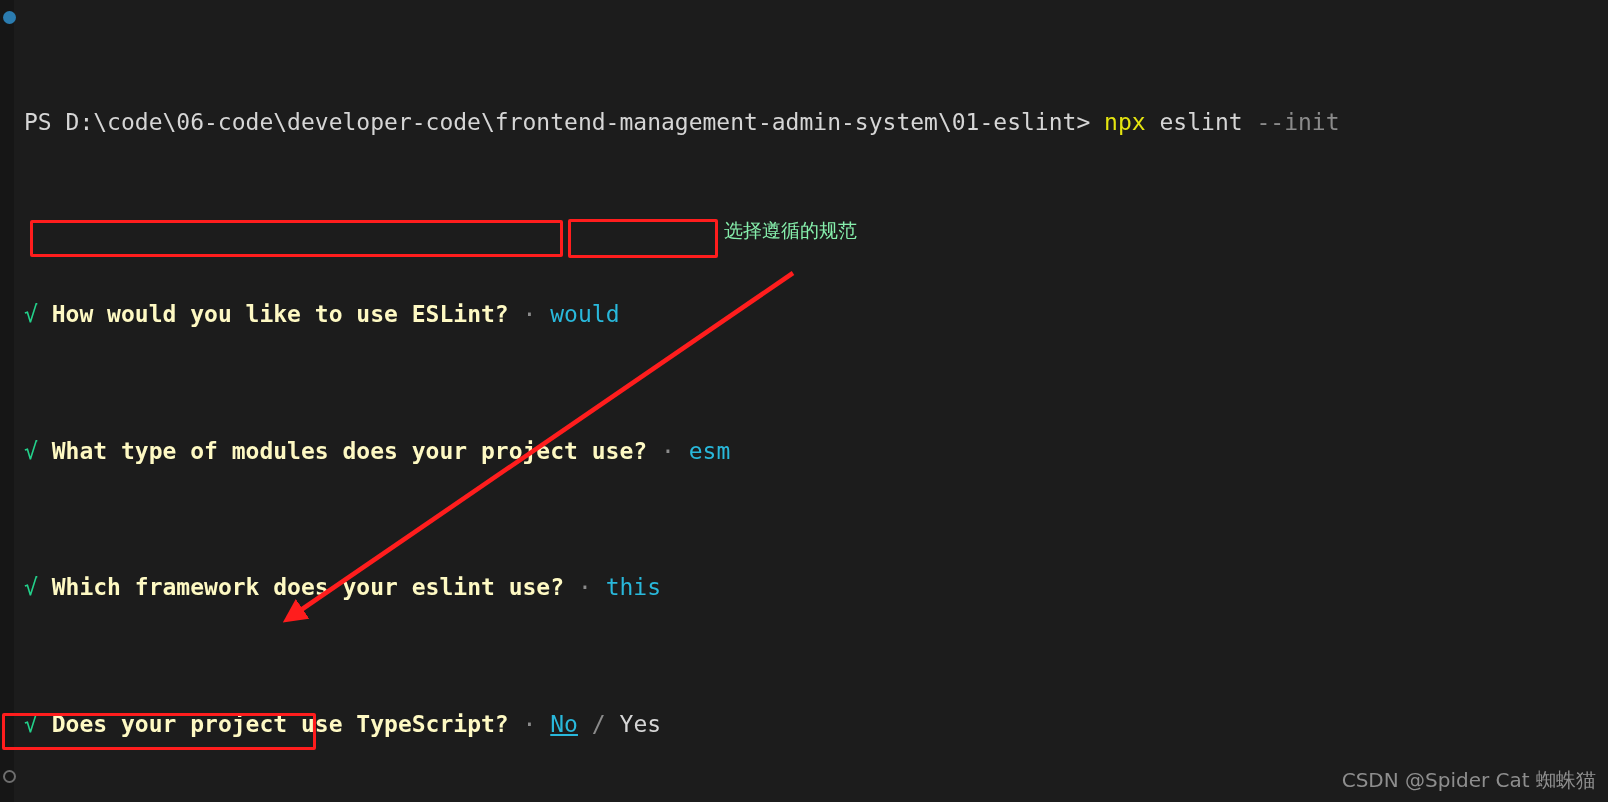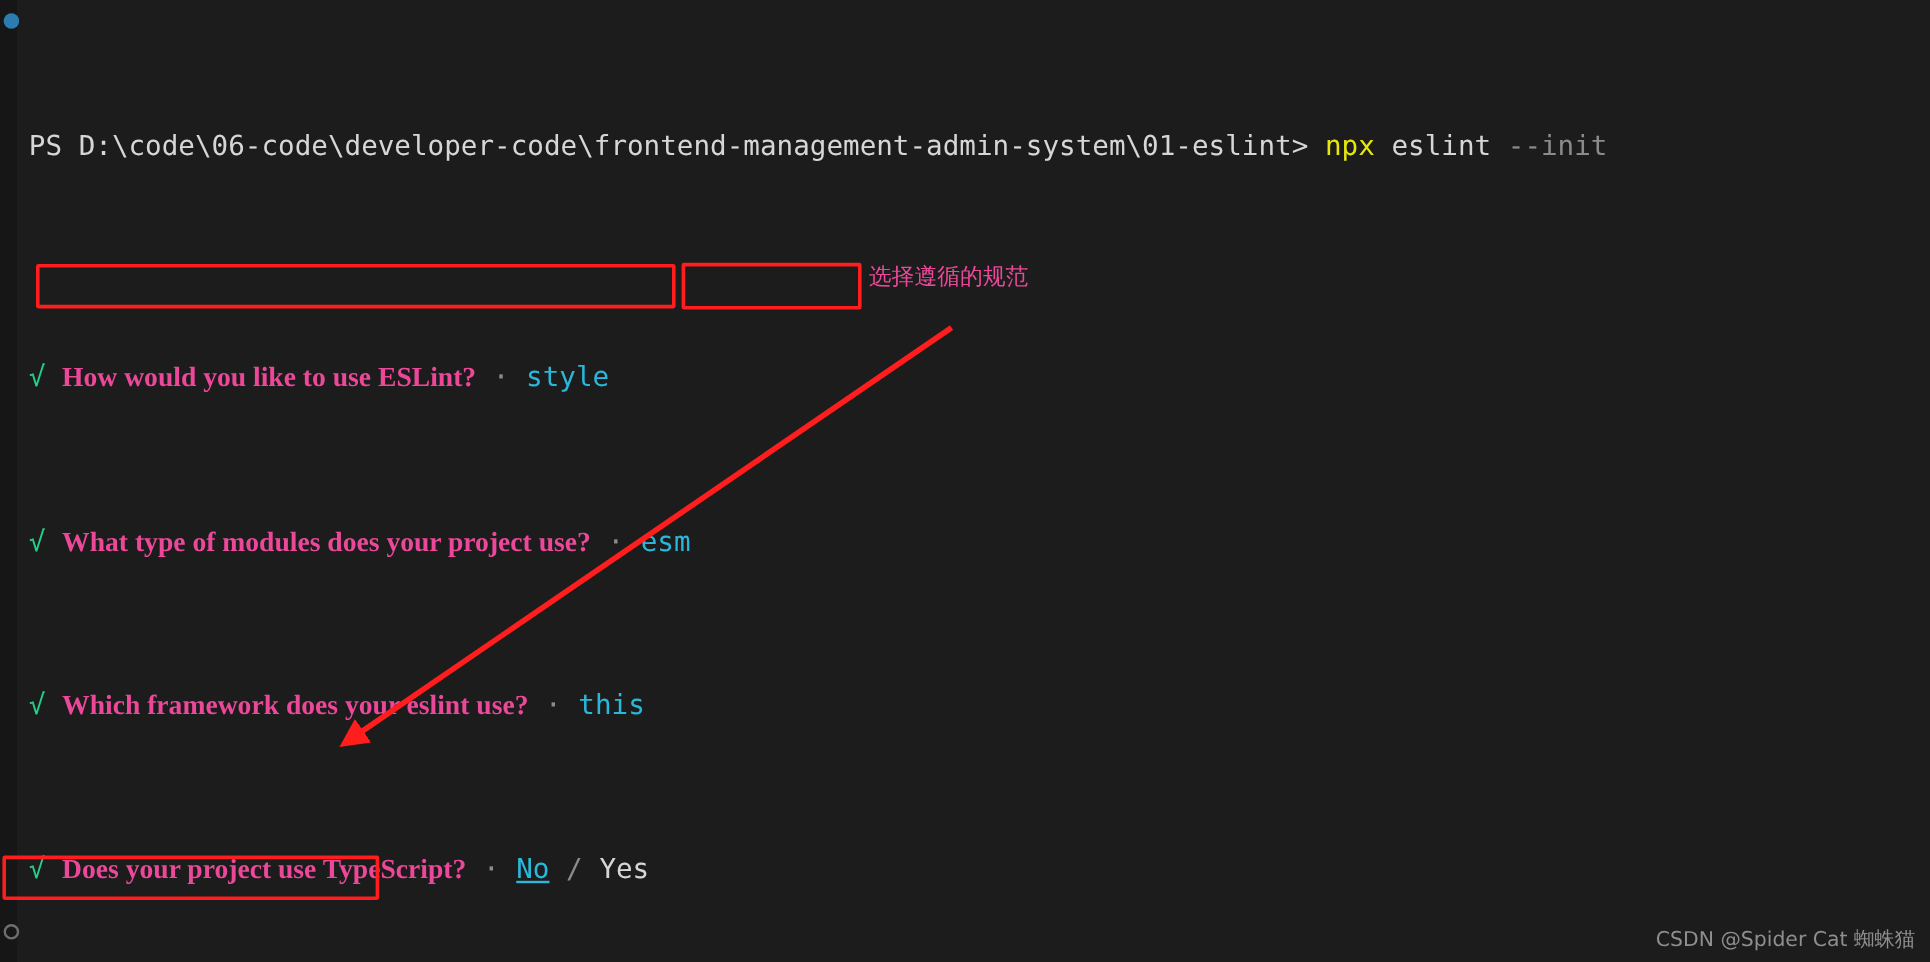--- a/index.html
+++ b/index.html
@@ -34,21 +34,21 @@
     letter-spacing: 0px;
   }
   .line {
     height: 27.35px;
     padding-left: 24px;
     white-space: pre;
     position: relative;
   }
   
   .c-white   { color: #d6d6d6; }
-  .c-bright  { color: #ec4899; font-weight: bold; font-family: Liberation Serif, serif; }
+  .c-bright  { color: #fef9c3; font-weight: bold; }
   .c-green   { color: #23d18b; }
   .c-cyan    { color: #29b8db; }
   .c-yellow  { color: #e5e510; }
   .c-dim     { color: #8b8b8b; }
   .c-ul      { text-decoration: underline; }
 
   
   .deco {
     position: absolute;
     width: 13px; height: 13px;
@@ -65,37 +65,37 @@
     border-radius: 2px;
     pointer-events: none;
   }
   
   .anno {
     position: absolute;
     font-family: "DejaVu Sans", "Liberation Sans", sans-serif;
     font-size: 19px;
     white-space: nowrap;
   }
-  .anno-red { color: #ec4899; }
+  .anno-red { color: #86efac; }
   .anno-green { color: #18c018; }
 
   svg.overlay {
     position: absolute;
     left: 0; top: 0;
     width: 1608px; height: 802px;
     pointer-events: none;
   }
 
   .watermark {
     position: absolute;
     right: 12px;
     bottom: 8px;
     color: #8e8e8e;
     font-family: "DejaVu Sans", "Liberation Sans", sans-serif;
-    font-size: 17px;
+    font-size: 20px;
     white-space: nowrap;
   }
 </style>
 </head>
 <body>
 
 <div id="screen">
 
   <div id="gutter"></div>
 
@@ -103,21 +103,21 @@
   <div class="deco deco-hollow" style="top:770px;"></div>
 
   <div id="term">
 
     
     <div class="line"><span class="c-white">PS </span><span class="c-white">D:\code\06-code\developer-code\frontend-management-admin-system\01-eslint</span><span class="c-white">&gt;</span><span class="c-white"> </span><span class="c-yellow">npx</span><span class="c-white"> </span><span class="c-white">eslint</span><span class="c-white"> </span><span class="c-dim">--init</span></div>
 
     
 
     
-    <div class="line"><span class="c-green">√</span><span> </span><span class="c-bright">How would you like to use ESLint?</span><span class="c-dim"> </span><span class="c-dim">·</span><span> </span><span class="c-cyan">style</span></div>
+    <div class="line"><span class="c-green">√</span><span> </span><span class="c-bright">How would you like to use ESLint?</span><span class="c-dim"> </span><span class="c-dim">·</span><span> </span><span class="c-cyan">would</span></div>
 
     
     <div class="line"><span class="c-green">√</span><span> </span><span class="c-bright">What type of modules does your project use?</span><span class="c-dim"> </span><span class="c-dim">·</span><span> </span><span class="c-cyan">esm</span></div>
 
     
     <div class="line"><span class="c-green">√</span><span> </span><span class="c-bright">Which framework does your eslint use?</span><span class="c-dim"> </span><span class="c-dim">·</span><span> </span><span class="c-cyan">this</span></div>
 
     
     <div class="line"><span class="c-green">√</span><span> </span><span class="c-bright">Does your project use TypeScript?</span><span class="c-dim"> </span><span class="c-dim">·</span><span> </span><span class="c-cyan c-ul">No</span><span class="c-dim"> </span><span class="c-dim">/</span><span> </span><span class="c-white">Yes</span></div>
 

